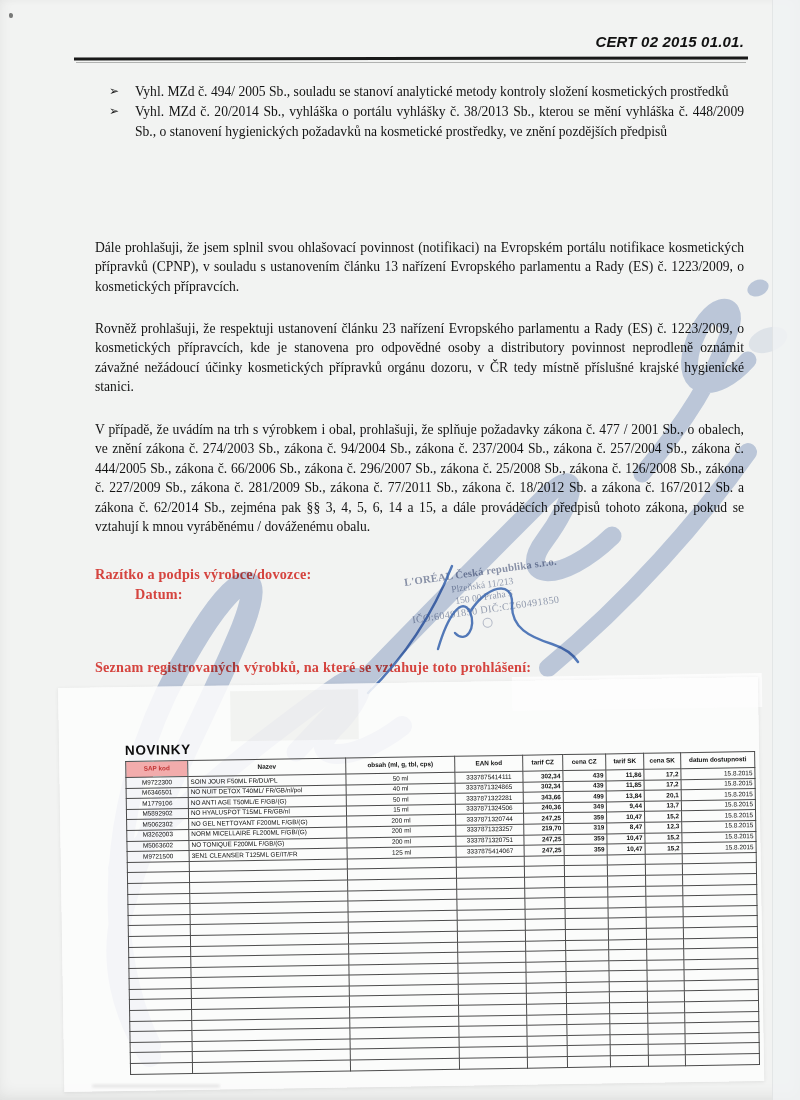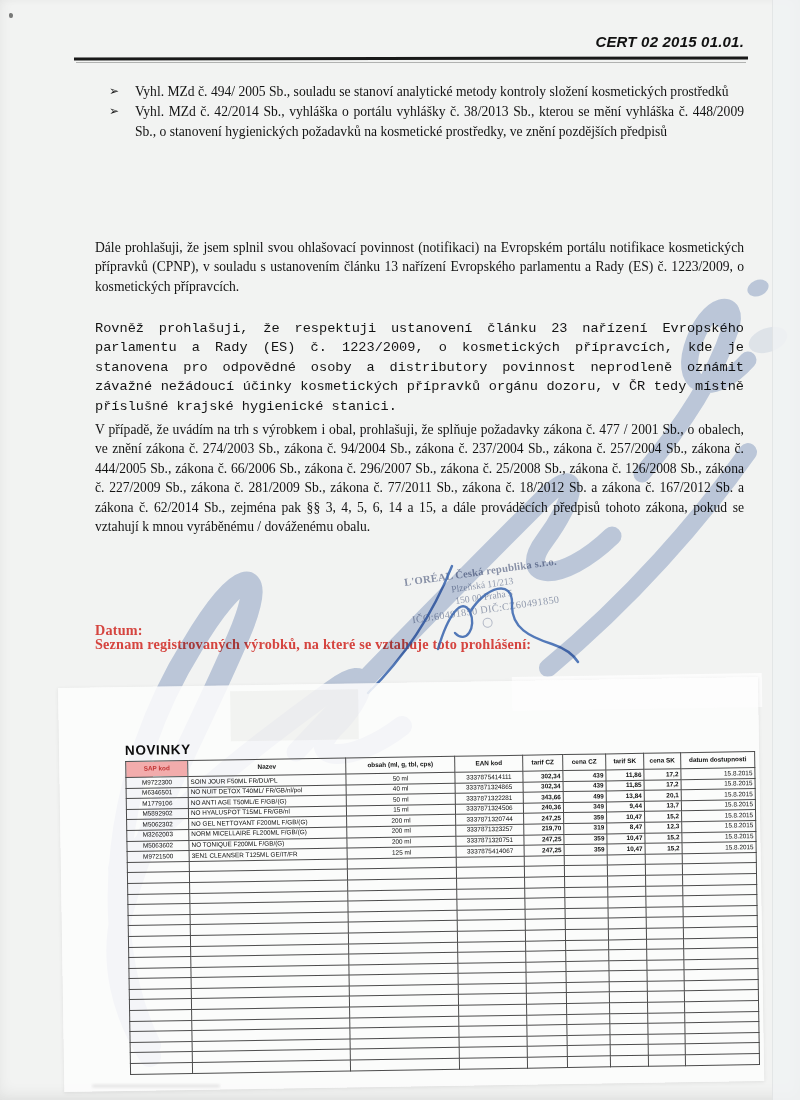--- a/index.html
+++ b/index.html
@@ -25,30 +25,30 @@
   .txt{
     position:absolute;left:95px;right:56px;
     font-size:13.6px;line-height:19.4px;color:#131313;
     text-align:justify;
   }
   .bullets{top:82px;}
   .bullet-item{position:relative;padding-left:40px;margin-bottom:1px;}
   .bullet-marker{position:absolute;left:14px;top:0;font-size:12px;color:#1a1a1a;}
   .b{font-weight:400;}
   .p1{top:238px;}
-  .p2{top:319px;font-family:Liberation Mono, monospace;}
+  .p2{top:319px;}
   .p3{top:420px;}
   
   .redlab{
     position:absolute;left:95px;
     font-weight:700;font-size:14.2px;color:#d5443f;letter-spacing:0.2px;
   }
   .lab-stamp{top:566px;}
-  .lab-date{top:622px;}
-  .lab-list{top:636px;}
+  .lab-date{top:586px;margin-left:40px;}
+  .lab-list{top:659px;}
   
   .stamp{
     position:absolute;left:374px;top:566px;width:220px;
     transform:rotate(-8deg);transform-origin:50% 50%;
     text-align:center;color:#8a93a9;opacity:0.92;
     font-family:"Liberation Serif",serif;line-height:12.5px;
   }
   .stamp .s1{font-weight:700;font-size:10.6px;letter-spacing:0.2px;color:#7f88a0;}
   .stamp .s2,.stamp .s3{font-size:9.6px;}
   .stamp .s4{font-size:10.2px;letter-spacing:0.4px;}
@@ -118,36 +118,37 @@
   <div class="rule2"></div>
   <div class="speck"></div>
 
   <div class="txt bullets">
     <div class="bullet-item">
       <span class="bullet-marker">➢</span>
       <span class="b">Vyhl. MZd č. 494/ 2005 Sb.,</span><span> souladu se stanoví analytické metody kontroly složení kosmetických prostředků</span>
     </div>
     <div class="bullet-item">
       <span class="bullet-marker">➢</span>
-      <span class="b">Vyhl. MZd č. 42/2014 Sb.,</span><span> vyhláška o portálu vyhlášky </span><span class="b">č. 38/2013 Sb.</span><span>, kterou se mění vyhláška č. 448/2009 Sb., o stanovení hygienických požadavků na kosmetické prostředky, ve znění pozdějších předpisů</span>
+      <span class="b">Vyhl. MZd č. 20/2014 Sb.,</span><span> vyhláška o portálu vyhlášky </span><span class="b">č. 38/2013 Sb.</span><span>, kterou se mění vyhláška č. 448/2009 Sb., o stanovení hygienických požadavků na kosmetické prostředky, ve znění pozdějších předpisů</span>
     </div>
   </div>
 
   <div class="txt p1">
     <span>Dále prohlašuji, že jsem splnil svou </span><span class="b">ohlašovací povinnost (notifikaci) na Evropském portálu notifikace kosmetických přípravků (CPNP),</span><span> v souladu s ustanovením článku 13 nařízení Evropského parlamentu a Rady (ES) č. 1223/2009, o kosmetických přípravcích.</span>
   </div>
 
   <div class="txt p2">
     <span>Rovněž prohlašuji, že respektuji ustanovení článku 23 nařízení Evropského parlamentu a Rady (ES) č. 1223/2009, o kosmetických přípravcích, kde je stanovena pro odpovědné osoby a distributory povinnost neprodleně oznámit závažné nežádoucí účinky kosmetických přípravků orgánu dozoru, v ČR tedy místně příslušné krajské hygienické stanici.</span>
   </div>
 
   <div class="txt p3">
     <span>V případě, že uvádím na trh s výrobkem i obal, prohlašuji, že splňuje požadavky </span><span class="b">zákona č. 477 / 2001 Sb., o obalech</span><span>, ve znění zákona č. 274/2003 Sb., zákona č. 94/2004 Sb., zákona č. 237/2004 Sb., zákona č. 257/2004 Sb., zákona č. 444/2005 Sb., zákona č. 66/2006 Sb., zákona č. 296/2007 Sb., zákona č. 25/2008 Sb., zákona č. 126/2008 Sb., zákona č. 227/2009 Sb., zákona č. 281/2009 Sb., zákona č. 77/2011 Sb., zákona č. 18/2012 Sb. a zákona č. 167/2012 Sb. </span><span class="b">a zákona č. 62/2014 Sb.,</span><span> zejména pak </span><span class="b">§§ 3, 4, 5, 6, 14 a 15,</span><span> a dále </span><span class="b">prováděcích předpisů tohoto zákona,</span><span> pokud se vztahují k mnou vyráběnému / dováženému obalu.</span>
   </div>
 
+  <div class="redlab lab-stamp">Razítko a podpis výrobce/dovozce:</div>
   <div class="redlab lab-date">Datum:</div>
   <div class="redlab lab-list">Seznam registrovaných výrobků, na které se vztahuje toto prohlášení:</div>
 
   <div class="stamp">
     <div class="s1">L'ORÉAL Česká republika s.r.o.</div>
     <div class="s2">Plzeňská 11/213</div>
     <div class="s3">150 00 Praha 5</div>
     <div class="s4">IČO:60491850 DIČ:CZ60491850</div>
     <div class="stamp-circle"></div>
   </div>

